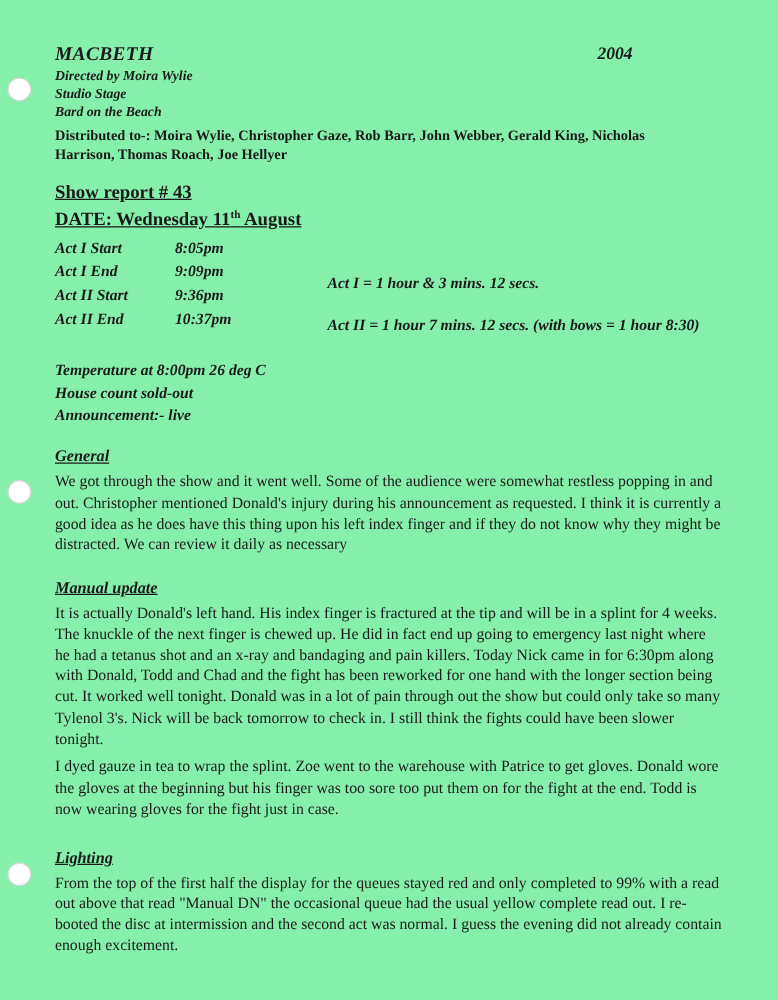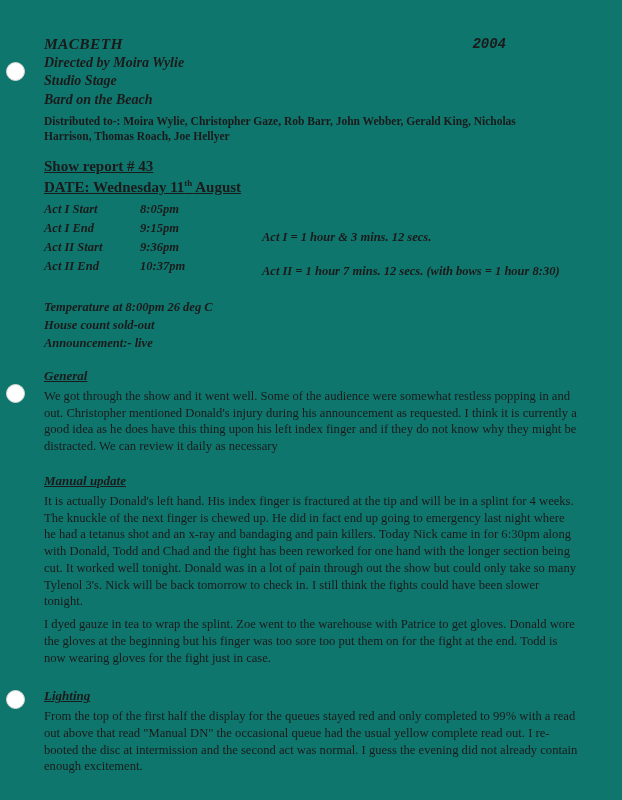--- a/index.html
+++ b/index.html
@@ -11,21 +11,21 @@
     width: 622px;
     height: 800px;
     overflow: hidden;
     font-family: "Liberation Serif", serif;
     color: #1a1a1a;
   }
   .page {
     position: relative;
     width: 622px;
     height: 800px;
-    background: #0f766e;
+    background: #86efac;
     box-sizing: border-box;
   }
   
   .hole {
     position: absolute;
     left: 6px;
     width: 17px;
     height: 17px;
     border: 1px solid #d8d8d4;
     border-radius: 50%;
@@ -52,29 +52,28 @@
   }
   .t-main {
     font-weight: bold;
     font-style: italic;
     font-size: 15.5px;
     letter-spacing: .3px;
   }
   .t-sub {
     font-weight: bold;
     font-style: italic;
-    font-size: 14px;
+    font-size: 11px;
   }
   .year {
     font-weight: bold;
     font-style: italic;
     font-size: 14px;
     padding-right: 78px;
     padding-top: 2px;
-    font-family: Liberation Mono, monospace;
   }
   .distributed {
     font-weight: bold;
     font-size: 11.5px;
     line-height: 1.30;
     margin-top: 5px;
     width: 505px;
   }
 
   .showrep {
@@ -174,21 +173,21 @@
     <div class="distributed">Distributed to-: Moira Wylie, Christopher Gaze, Rob Barr, John Webber, Gerald King, Nicholas Harrison, Thomas Roach, Joe Hellyer</div>
 
     <div class="showrep">Show report # 43</div>
     <div class="dateline"><span>DATE: Wednesday 11</span><sup>th</sup><span> August</span></div>
 
     <div class="times">
       <div class="rowline r0">
         <span class="lbl">Act I Start</span><span class="val">8:05pm</span>
       </div>
       <div class="rowline r1">
-        <span class="lbl">Act I End</span><span class="val">9:15pm</span>
+        <span class="lbl">Act I End</span><span class="val">9:09pm</span>
       </div>
       <div class="rowline r2">
         <span class="lbl">Act II Start</span><span class="val">9:36pm</span>
       </div>
       <div class="rowline r3">
         <span class="lbl">Act II End</span><span class="val">10:37pm</span>
       </div>
 
       <div class="actsum act1sum">Act I = 1 hour &amp; 3 mins. 12 secs.</div>
       <div class="actsum act2sum">Act II = 1 hour 7 mins. 12 secs.  (with bows = 1 hour 8:30)</div>

